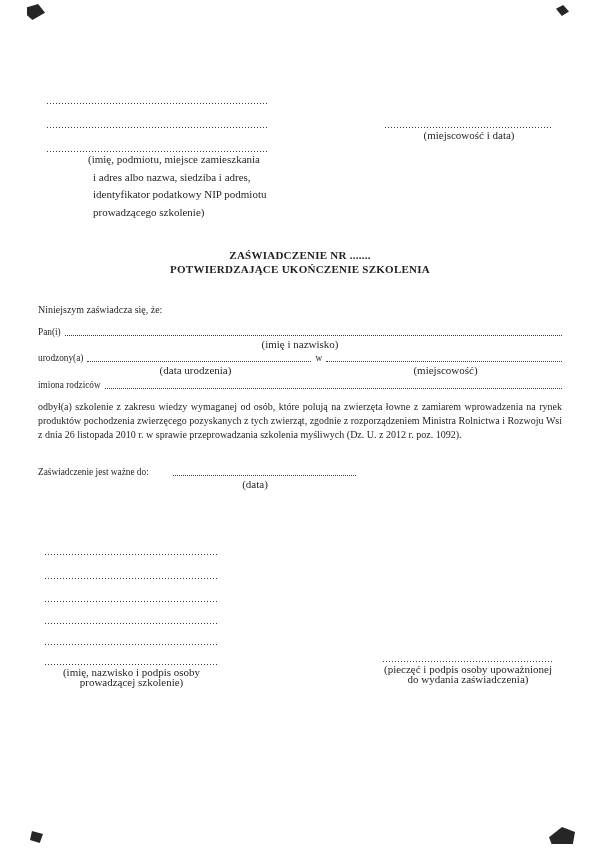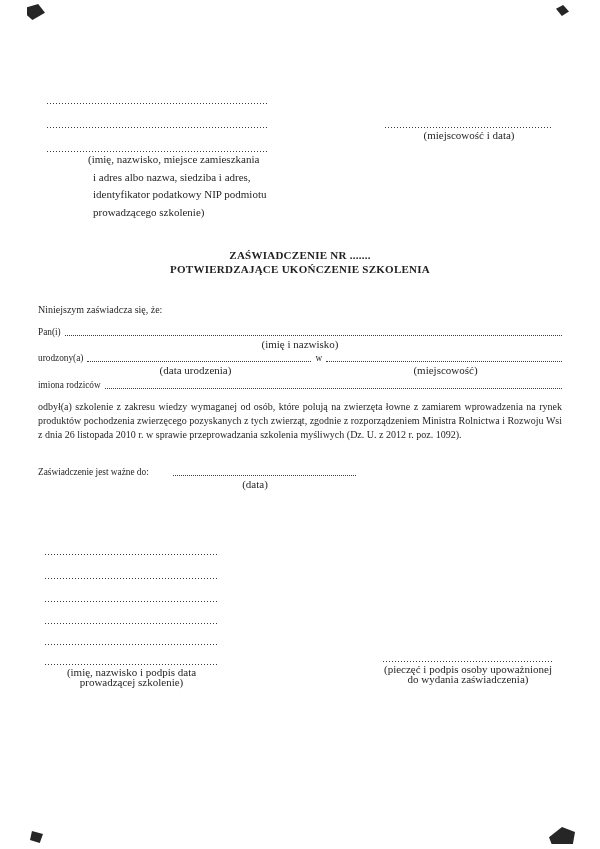--- a/index.html
+++ b/index.html
@@ -37,21 +37,21 @@
 
   <div class="mark" style="left:27px;top:4px;width:18px;height:16px;clip-path:polygon(0 20%,62% 0,100% 55%,30% 100%,0 70%);"></div>
   <div class="mark" style="left:556px;top:5px;width:13px;height:11px;clip-path:polygon(0 35%,55% 0,100% 60%,45% 100%);"></div>
   <div class="mark" style="left:30px;top:831px;width:13px;height:12px;clip-path:polygon(15% 0,100% 25%,75% 100%,0 75%);"></div>
   <div class="mark" style="left:549px;top:827px;width:26px;height:17px;clip-path:polygon(0 60%,50% 0,100% 30%,92% 100%,10% 100%);"></div>
 
   <div class="dotline" style="left:47px;top:103px;width:220px;"></div>
   <div class="dotline" style="left:47px;top:127px;width:220px;"></div>
   <div class="dotline" style="left:47px;top:151px;width:220px;"></div>
   <div class="abs cap caption-block" style="left:88px;top:155px;width:200px;">
-    <div>(imię, nazwisko, miejsce zamieszkania</div>
+    <div>(imię, podmiotu, miejsce zamieszkania</div>
     <div>i adres albo nazwa, siedziba i adres,</div>
     <div>identyfikator podatkowy NIP podmiotu</div>
     <div>prowadzącego szkolenie)</div>
   </div>
 
   <div class="dotline" style="left:385px;top:127px;width:168px;"></div>
   <div class="abs cap center" style="left:385px;top:131px;width:168px;">(miejscowość i data)</div>
 
   <div class="abs" style="left:0;top:249px;width:600px;">
     <div class="title-line">ZAŚWIADCZENIE NR .......</div>
@@ -90,21 +90,21 @@
   </div>
   <div class="abs cap center" style="left:175px;top:480px;width:160px;">(data)</div>
 
   <div class="dotline" style="left:45px;top:554px;width:173px;"></div>
   <div class="dotline" style="left:45px;top:578px;width:173px;"></div>
   <div class="dotline" style="left:45px;top:601px;width:173px;"></div>
   <div class="dotline" style="left:45px;top:623px;width:173px;"></div>
   <div class="dotline" style="left:45px;top:644px;width:173px;"></div>
   <div class="dotline" style="left:45px;top:664px;width:173px;"></div>
   <div class="abs cap center" style="left:40px;top:668px;width:183px;">
-    <div>(imię, nazwisko i podpis data</div>
+    <div>(imię, nazwisko i podpis osoby</div>
     <div>prowadzącej szkolenie)</div>
   </div>
 
   <div class="dotline" style="left:383px;top:661px;width:170px;"></div>
   <div class="abs cap center" style="left:373px;top:665px;width:190px;">
     <div>(pieczęć i podpis osoby upoważnionej</div>
     <div>do wydania zaświadczenia)</div>
   </div>
 
 </div>

